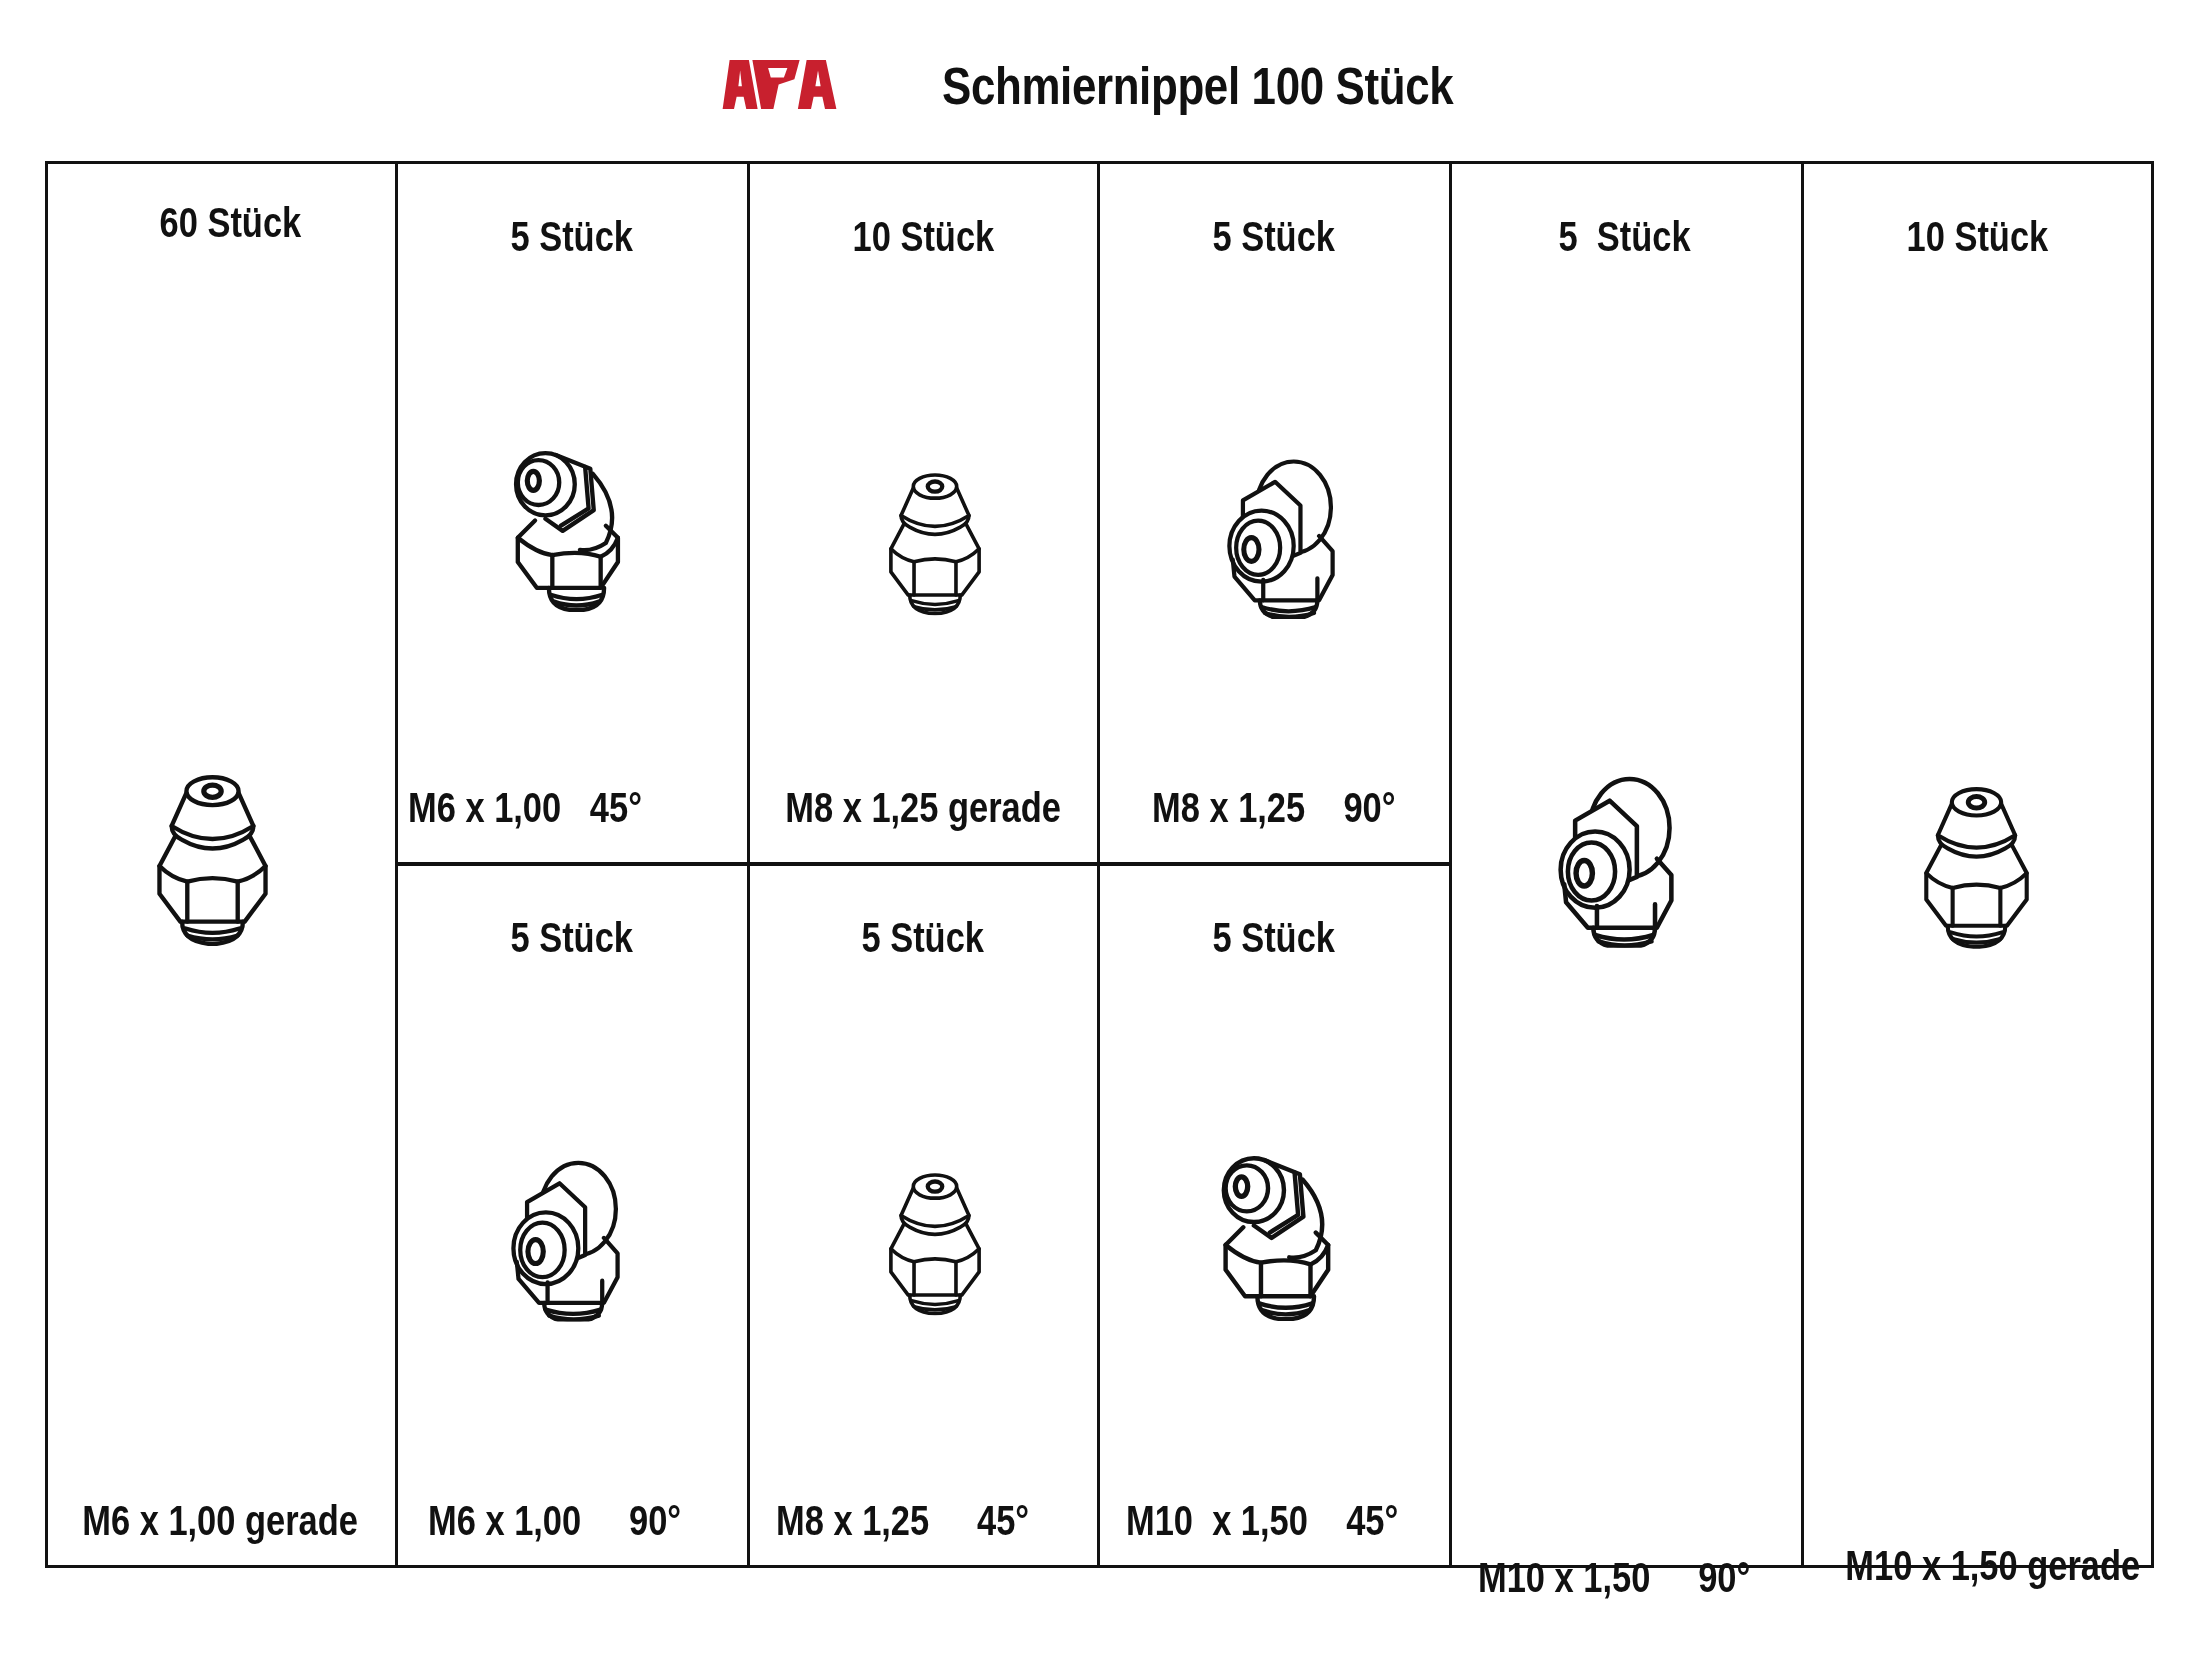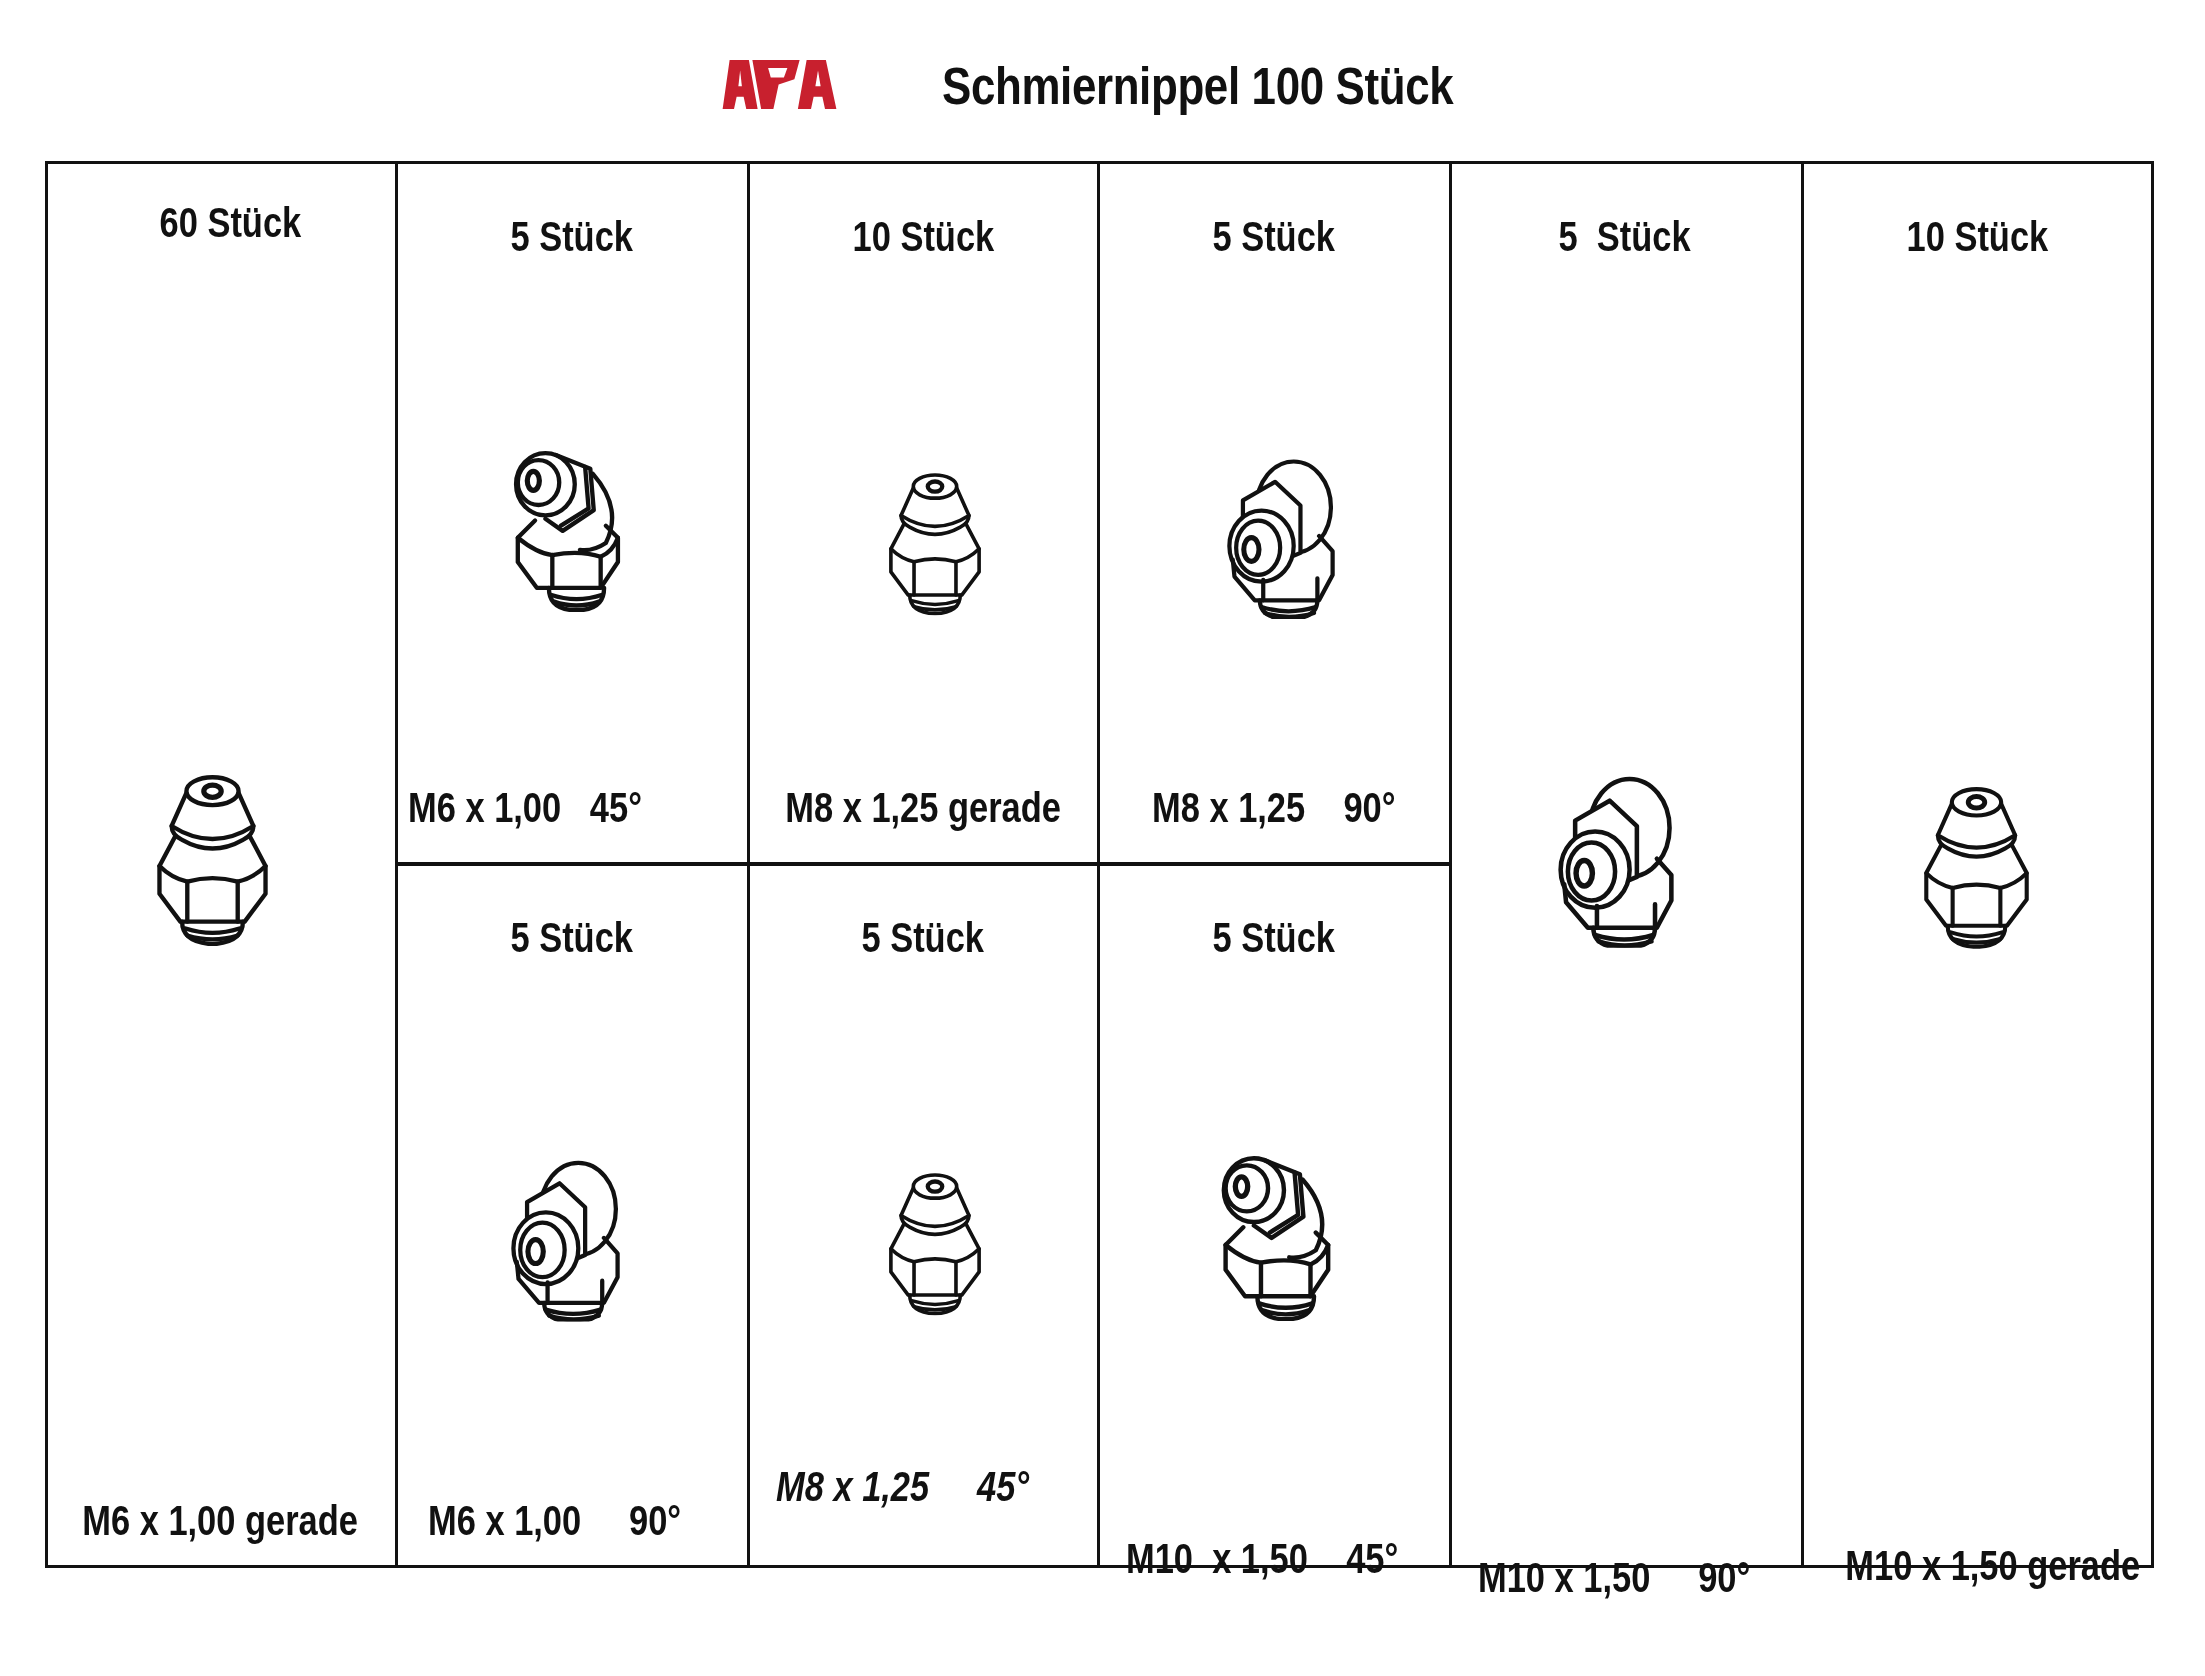--- a/index.html
+++ b/index.html
@@ -136,31 +136,31 @@
   <div class="spec" style="top:632px; text-align:left; padding-left:32px;"><span style="transform-origin:left center;">M6 x 1,00     90°</span></div>
 </div>
 
 <div class="cell" style="left:748px; top:864px; width:350px; height:704px;">
   <div class="qty" style="top:49px;"><span>5 Stück</span></div>
   <div class="nip" style="left:140px; top:306px; width:94px; height:146px;">
       <svg viewBox="0 0 130 200">
         <use href="#straight"></use>
       </svg>
     </div>
-  <div class="spec" style="top:598px; text-align:left; padding-left:28px;font-style:italic;"><span style="transform-origin:left center;">M8 x 1,25     45°</span></div>
+  <div class="spec" style="top:632px; text-align:left; padding-left:28px;"><span style="transform-origin:left center;">M8 x 1,25     45°</span></div>
 </div>
 
 <div class="cell" style="left:1098px; top:864px; width:351px; height:704px;">
   <div class="qty" style="top:49px;"><span>5 Stück</span></div>
   <div class="nip" style="left:120px; top:289px; width:116px; height:168px;">
       <svg viewBox="0 0 130 190">
         <use href="#angle45"></use>
       </svg>
     </div>
-  <div class="spec" style="top:632px; text-align:left; padding-left:28px;margin-top:38px;"><span style="transform-origin:left center;">M10  x 1,50    45°</span></div>
+  <div class="spec" style="top:632px; text-align:left; padding-left:28px;"><span style="transform-origin:left center;">M10  x 1,50    45°</span></div>
 </div>
 
 <div class="cell" style="left:1449px; top:161px; width:352px; height:1407px;">
   <div class="qty" style="top:51px;"><span>5  Stück</span></div>
   <div class="nip" style="left:108px; top:613px; width:118px; height:175px;">
       <svg viewBox="0 0 130 190">
         <use href="#angle90"></use>
       </svg>
     </div>
   <div class="spec" style="top:1392px; text-align:left; padding-left:29px;"><span style="transform-origin:left center;">M10 x 1,50     90°</span></div>

